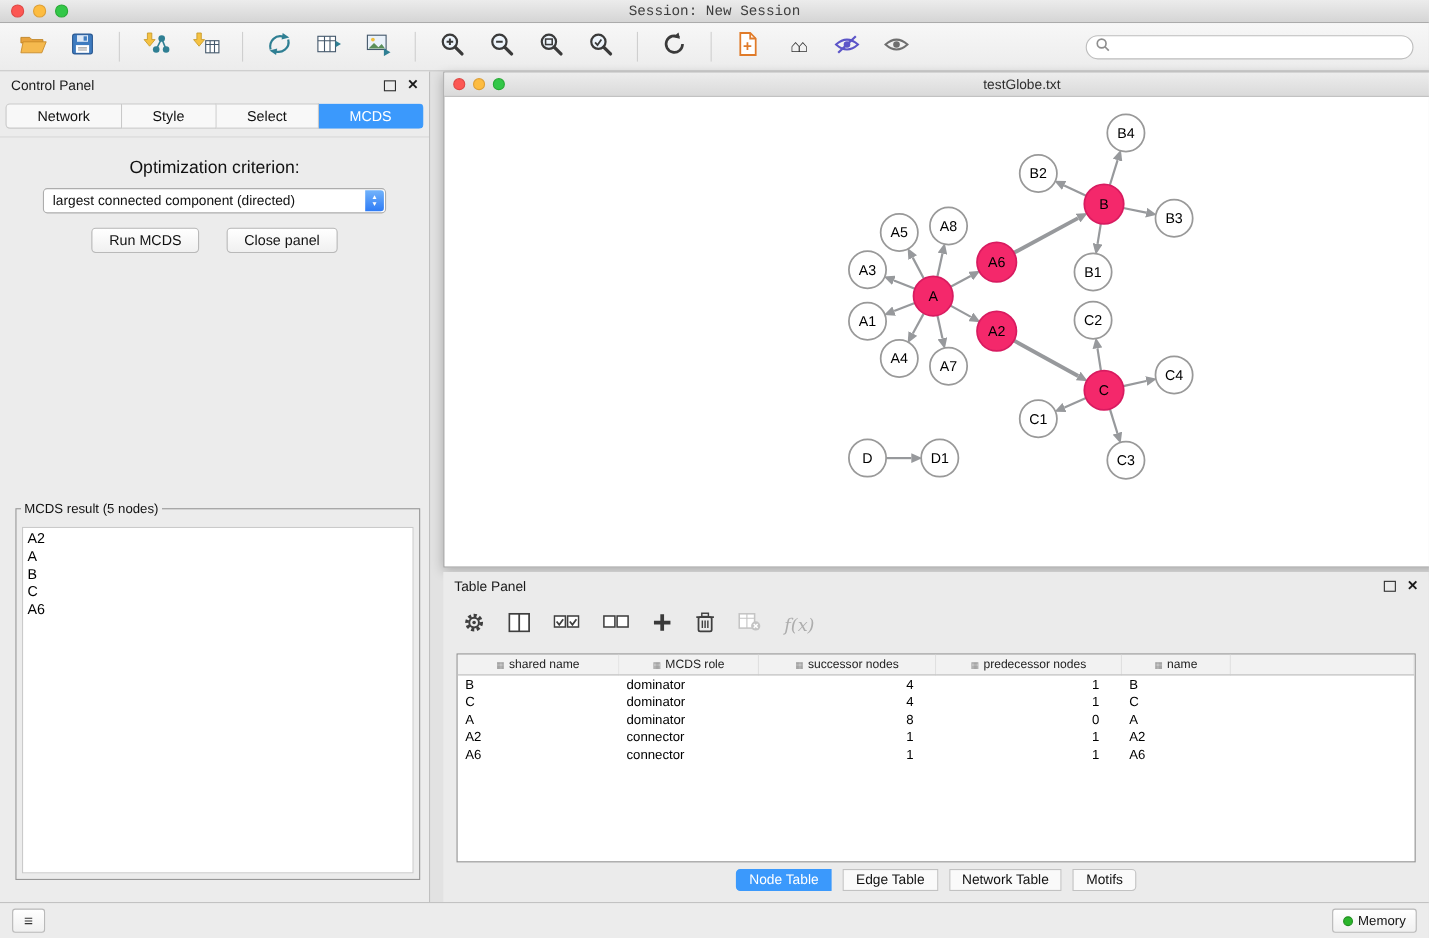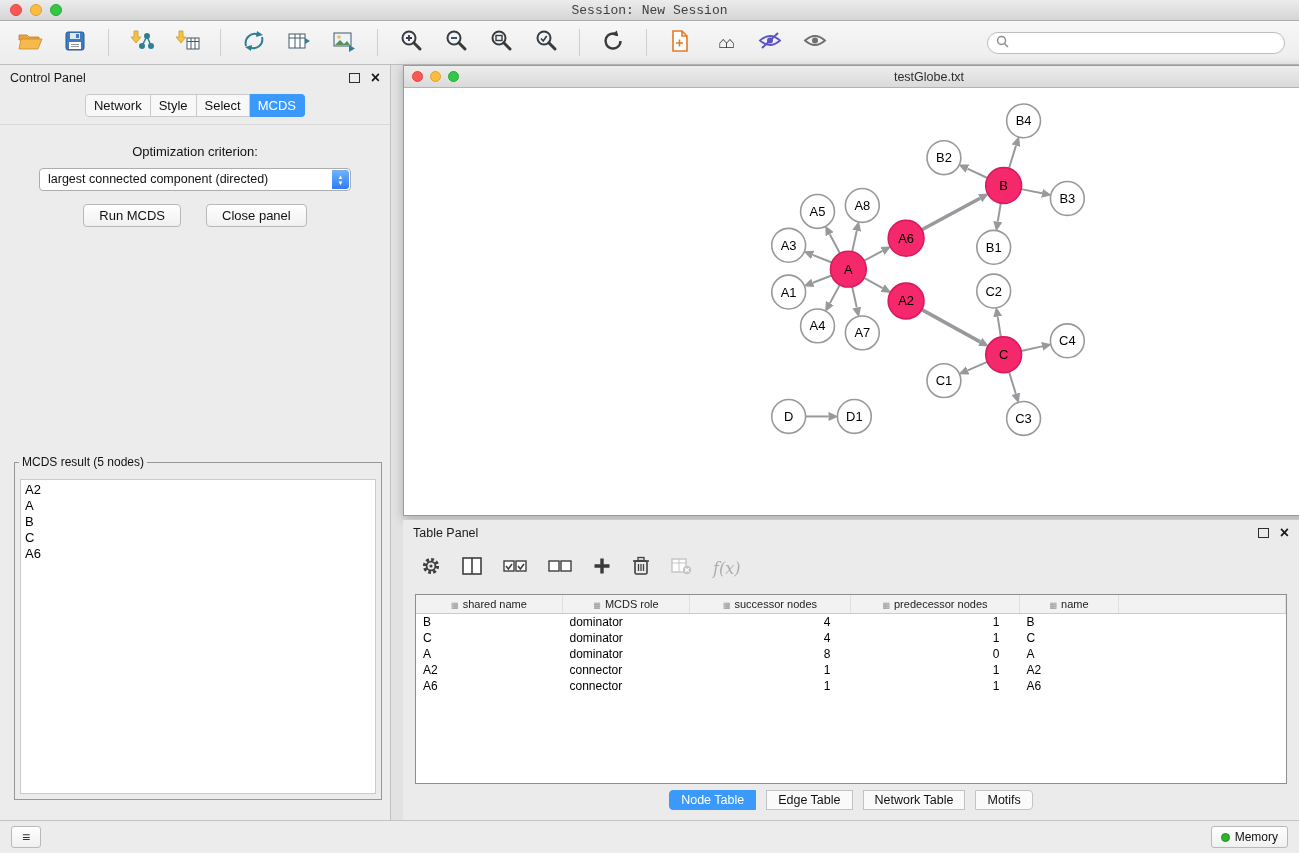--- a/index.html
+++ b/index.html
@@ -31,26 +31,26 @@
   
   .workspace{position:absolute;top:65px;left:0;right:0;bottom:33px;background:#E2E2E2;}
   
   .control-panel{position:absolute;left:0;top:0;width:391px;height:100%;
     background:#ECECEC;border-right:1px solid #C0C0C0;box-sizing:border-box;}
   .panel-titlebar{height:26px;display:flex;align-items:center;padding:0 10px;font-size:12.5px;color:#1A1A1A;}
   .panel-icons{margin-left:auto;display:flex;gap:11px;align-items:center;}
   .float-icon{width:9px;height:8px;border:1.5px solid #2E2E2E;box-sizing:content-box;}
   .close-icon{font-weight:bold;font-size:16px;color:#1A1A1A;line-height:1;}
   .cp-tabs{display:flex;justify-content:center;margin-top:3px;}
-  .cp-tab{font-size:13px;padding:3px 8px;color:#111;background:#F8F8F8;border:1px solid #C9C9C9;border-left:none;}
+  .cp-tab{font-size:13px;padding:3px 28px;color:#111;background:#F8F8F8;border:1px solid #C9C9C9;border-left:none;}
   .cp-tab:first-child{border-left:1px solid #C9C9C9;border-radius:4px 0 0 4px;}
   .cp-tab:last-child{border-radius:0 4px 4px 0;}
   .cp-tab.active{background:#3B99FC;color:#FFF;border-color:#3B99FC;}
   .cp-divider{border-top:1px solid #D8D8D8;margin-top:7px;}
-  .opt-label{text-align:center;font-size:13px;margin-top:19px;color:#111;}
+  .opt-label{text-align:center;font-size:16px;margin-top:19px;color:#111;}
   .combo{position:relative;width:312px;height:23px;margin:9px auto 0;background:#FFF;
     border:1px solid #ADADAD;border-radius:4px;box-sizing:border-box;}
   .combo-text{font-size:12.5px;line-height:21px;padding-left:8px;color:#111;white-space:nowrap;overflow:hidden;}
   .combo-stepper{position:absolute;top:1px;right:1px;bottom:1px;width:17px;border-radius:0 3px 3px 0;
     background:linear-gradient(#72B3FB,#2E7CF6);display:flex;flex-direction:column;
     align-items:center;justify-content:center;color:#FFF;font-size:6px;line-height:6px;}
   .cp-buttons{display:flex;justify-content:center;gap:25px;margin-top:13px;}
   .cp-btn{font-size:13px;padding:3px 15px;background:linear-gradient(#FFF,#F0F0F0);
     border:1px solid #B9B9B9;border-radius:4px;color:#111;font-family:inherit;}
   .result-fieldset{position:absolute;left:14px;top:390px;width:368px;height:345px;

